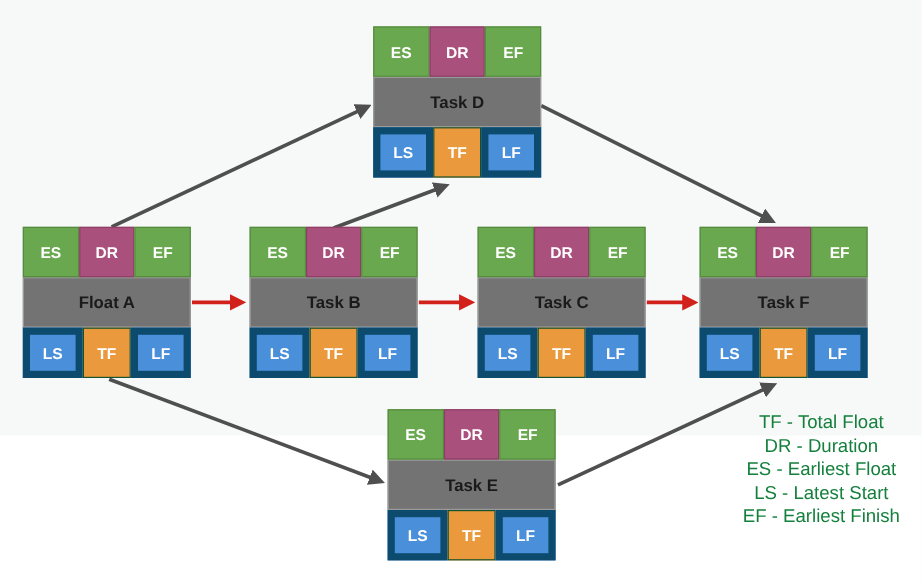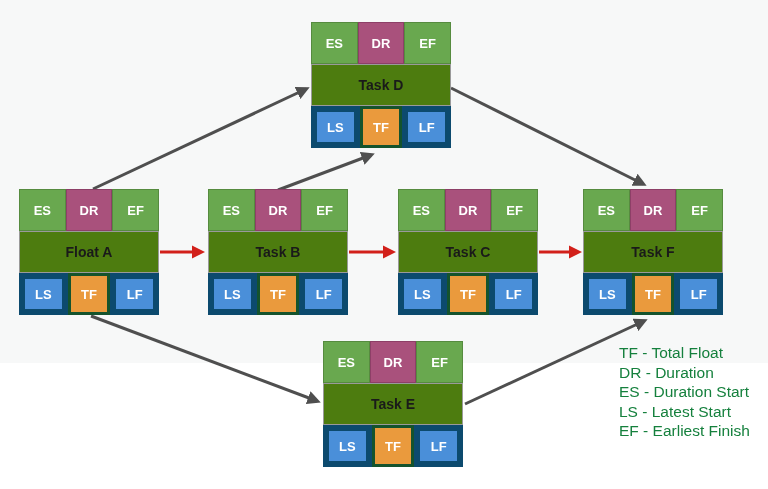--- a/index.html
+++ b/index.html
@@ -6,38 +6,38 @@
     --green:#69a84f; --magenta:#a9517c; --blue:#4a8fd9; --orange:#ea9a3d;
     --red-arrow:#d2201a; --gray-arrow:#4f4f4f; --bg:#f7f8f8;
   }
   html,body{margin:0;padding:0;}
   body{
     width:768px;height:489px;overflow:hidden;
     font-family:"Liberation Sans","DejaVu Sans",sans-serif;
     background:#fff;
   }
   .canvas{
-    position:relative;width:768px;height:363px;background:var(--bg);
+    position:relative;width:768px;height:363px;background:var(--bg);text-align:center;
   }
   svg.arrows{position:absolute;left:0;top:0;width:768px;height:489px;}
   .arrow-gray{stroke:var(--gray-arrow);stroke-width:3;fill:none;}
   .arrow-red{stroke:var(--red-arrow);stroke-width:3;fill:none;}
 
   .node{position:absolute;width:140px;}
   .row{display:flex;width:140px;height:42px;box-sizing:border-box;}
   .cell{
     flex:1;display:flex;align-items:center;justify-content:center;
     color:#fff;font-weight:bold;font-size:13px;box-sizing:border-box;
   }
   .cell.green{background:var(--green);border:1px solid #568b3f;}
   .cell.magenta{background:var(--magenta);border:1px solid #8d3f67;}
   .cell.blue{background:var(--blue);border:6px solid #0c4a6e;}
-  .cell.orange{background:var(--orange);border:3px solid #14532d;}
+  .cell.orange{background:var(--orange);border:1px solid #14532d;}
   .row.title{
-    background:#4d7c0f;border:1px solid #9a9a9a;
+    background:#737373;border:1px solid #9a9a9a;
     display:flex;align-items:center;justify-content:center;
     color:#1a1a1a;font-weight:bold;font-size:14px;
   }
   .legend{
     position:absolute;left:619px;top:343px;
     color:#15803d;font-size:15.5px;line-height:19.5px;white-space:nowrap;
   }
 </style>
 </head>
 <body>
@@ -143,18 +143,18 @@
     <div class="row">
       <div class="cell blue">LS</div>
       <div class="cell orange">TF</div>
       <div class="cell blue">LF</div>
     </div>
   </div>
 
   <div class="legend">
     <div>TF - Total Float</div>
     <div>DR - Duration</div>
-    <div>ES - Duration Start</div>
+    <div>ES - Earliest Float</div>
     <div>LS - Latest Start</div>
     <div>EF - Earliest Finish</div>
   </div>
 
 </div>
 
 </body></html>

